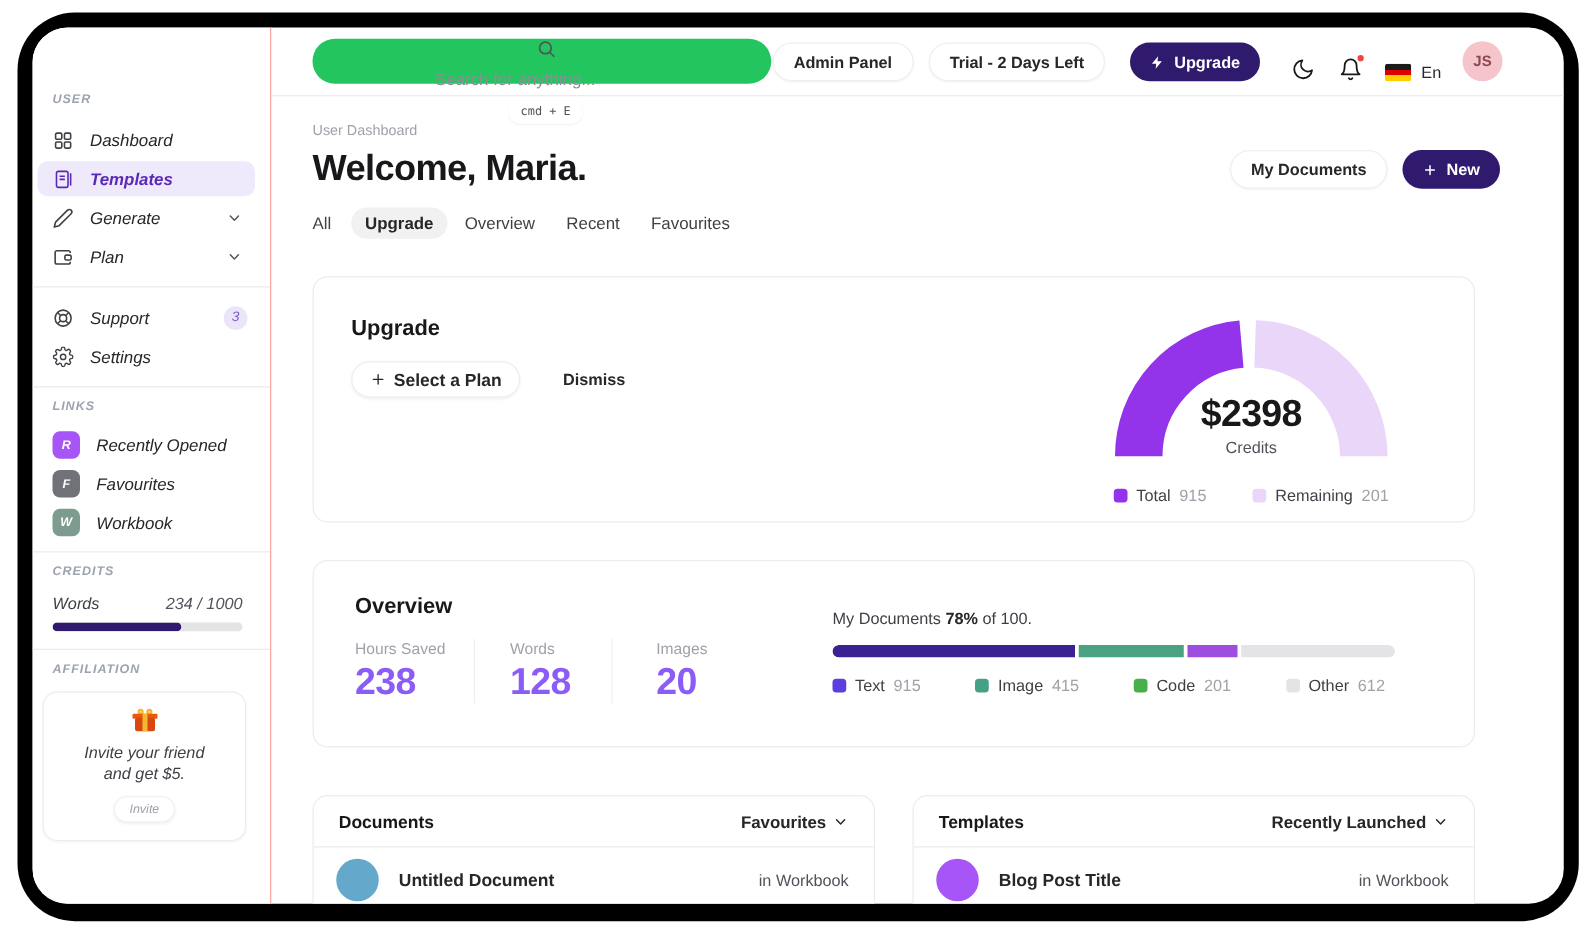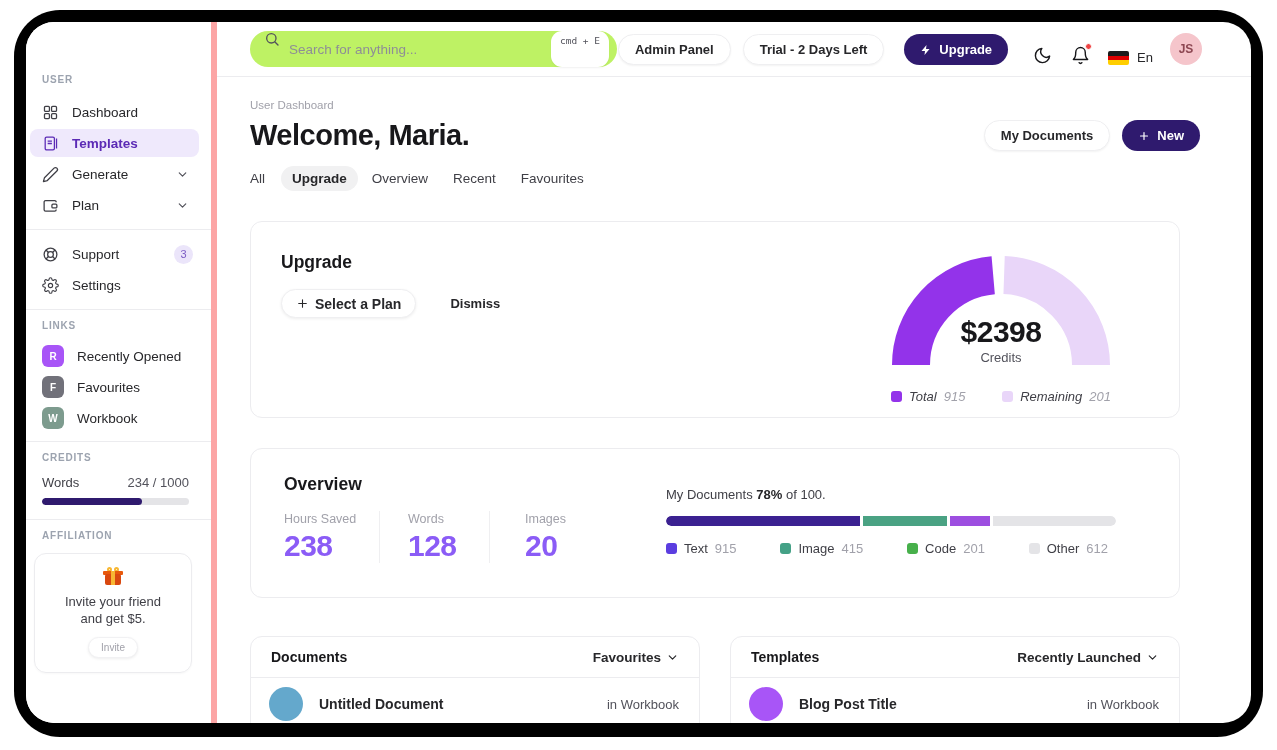--- a/index.html
+++ b/index.html
@@ -1,21 +1,21 @@
 <!DOCTYPE html>
 <html><head>
 <meta charset="utf-8">
 <style>
   * { margin:0; padding:0; box-sizing:border-box; }
   html,body { width:1277px; height:750px; background:#fff; font-family:"Liberation Sans","DejaVu Sans",sans-serif; }
   .device { position:absolute; left:14px; top:10px; width:1249px; height:727px; background:#000; border-radius:46px; }
   .app { position:absolute; left:12px; top:12px; right:12px; bottom:14px; background:#fff; border-radius:28px; overflow:hidden; }
 
   
-  .sidebar { position:absolute; left:0; top:0; bottom:0; width:191px; background:#fff; border-right:6px solid #fca5a5; }
+  .sidebar { position:absolute; left:0; top:0; bottom:0; width:191px; background:#fff; border-right:1px solid #fca5a5;font-style:italic; }
   .sec-label { font-size:10px; letter-spacing:.08em; font-weight:700; color:#9ca3af; padding-left:16px; }
   .nav { padding:0 12px 0 4px; }
   .nav-item { display:flex; align-items:center; height:28px; margin-bottom:3px; border-radius:8px; padding-left:12px; gap:13px; font-size:13.5px; color:#27272a; cursor:pointer; }
   .nav-item svg { flex:0 0 auto; }
   .nav-item.active { background:#efe9fc; color:#5b2ab5; font-weight:600; }
   .nav-item .chev { margin-left:auto; margin-right:10px; color:#52525b; }
   .badge { margin-left:auto; margin-right:6px; width:19px; height:19px; border-radius:50%; background:#ebe5fa; color:#7c5cc4; font-size:11px; display:flex; align-items:center; justify-content:center; }
   .sb-div { height:1px; background:#ececef; margin:10px 0; }
   .link-item { display:flex; align-items:center; gap:13px; padding-left:16px; height:26px; margin-bottom:5px; font-size:13.5px; color:#27272a; cursor:pointer; }
   .link-sq { width:22px; height:22px; border-radius:6px; color:#fff; font-size:10px; font-weight:700; display:flex; align-items:center; justify-content:center; }
@@ -29,21 +29,21 @@
   .gift .lid { position:absolute; left:0; top:3px; width:20px; height:4px; background:#e8590c; border-radius:1px; }
   .gift .ribbon { position:absolute; left:8px; top:3px; width:4px; height:14px; background:#f7b733; }
   .gift .bow { position:absolute; left:4px; top:-1px; width:5px; height:5px; border:2px solid #f7b733; border-radius:50%; background:transparent; }
   .gift .bow.r { left:11px; }
   .aff-text { font-size:13px; color:#3f3f46; line-height:17px; }
   .invite-btn { display:inline-block; margin-top:10px; font-size:10px; color:#a1a1aa; background:#fff; border:1px solid #f1f1f3; border-radius:12px; padding:4px 12px; box-shadow:0 1px 3px rgba(0,0,0,.07); cursor:pointer; }
 
   
   .main { position:absolute; left:191px; right:0; top:0; bottom:0; }
   .topbar { height:55px; display:flex; align-items:center; padding:0 49px 0 33px; border-bottom:1px solid #ececef; }
-  .search { width:367px; height:36px; background:#bef264; border-radius:18px; display:flex; padding:0 8px 0 14px; gap:9px; }
+  .search { width:367px; height:36px; background:#22c55e; border-radius:18px; display:flex; align-items:center; padding:0 8px 0 14px; gap:9px;flex-direction:column; }
   .search input { flex:1; border:none; outline:none; background:transparent; font-size:13.5px; color:#3f3f46; font-family:inherit; }
   .search input::placeholder { color:#8e8e96; }
   .kbd { background:#fff; border-radius:11px; padding:4px 9px; font-family:"DejaVu Sans Mono",monospace; font-size:9.5px; color:#52525b; box-shadow:0 1px 2px rgba(0,0,0,.06); white-space:nowrap; }
   .tb-right { margin-left:auto; display:flex; align-items:flex-end; }
   .pill { height:31px; display:inline-flex; align-items:center; padding:0 16px; border-radius:16px; background:#fff; border:1px solid #efeff1; box-shadow:0 1px 2px rgba(0,0,0,.05); font-size:13px; font-weight:600; color:#27272a; cursor:pointer; white-space:nowrap; }
   .pill + .pill { margin-left:12px; }
   .btn-dark { height:31px; display:inline-flex; align-items:center; gap:7px; padding:0 16px; border-radius:16px; background:#2f1a6e; color:#fff; font-size:13px; font-weight:600; cursor:pointer; white-space:nowrap; }
   .tb-icon { color:#27272a; cursor:pointer; display:flex; }
   .bell-wrap { position:relative; }
   .dot { position:absolute; right:-2px; top:-3px; width:7px; height:7px; border-radius:50%; background:#ef4444; border:1.5px solid #fff; }
@@ -70,21 +70,21 @@
   .card-title { font-size:17.5px; font-weight:700; color:#18181b; }
   .upgrade-body { margin-top:13px; width:358px; font-size:13px; line-height:17px; color:#52525b; }
   .upgrade-body b { color:#27272a; }
   .upgrade-actions { margin-top:16px; display:flex; align-items:center; }
   .select-plan { display:inline-flex; align-items:center; gap:6px; height:29px; padding:0 14px; border-radius:15px; background:#fff; border:1px solid #efeff1; box-shadow:0 1px 3px rgba(0,0,0,.07); font-size:14px; font-weight:600; color:#27272a; cursor:pointer; }
   .dismiss { margin-left:34px; font-size:13px; font-weight:600; color:#27272a; cursor:pointer; }
   .gauge-wrap { position:absolute; right:68px; top:33px; width:220px; }
   .gauge-center { position:absolute; left:0; top:60px; width:220px; text-align:center; }
   .gauge-value { font-size:30px; font-weight:800; color:#18181b; letter-spacing:-.5px; }
   .gauge-caption { font-size:13px; color:#52525b; margin-top:1px; }
-  .legend-row { display:flex; justify-content:space-between; margin-top:4px;font-style:italic; }
+  .legend-row { display:flex; justify-content:space-between; margin-top:4px; }
   .legend-item { display:flex; align-items:center; gap:7px; font-size:13px; color:#3f3f46; }
   .sw { width:11px; height:11px; border-radius:3px; flex:0 0 auto; }
   .legend-item .num { color:#a1a1aa; }
 
   
   .overview-card { margin-top:30px; height:150px; position:relative; padding:25px 0 0 33px; }
   .stats { display:flex; align-items:flex-end; margin-top:16px; }
   .stat .s-label { font-size:12.5px; color:#a1a1aa; }
   .stat .s-value { font-size:30px; font-weight:800; color:#8b5cf6; margin-top:3px; letter-spacing:-.5px; }
   .vdiv { width:1px; height:52px; background:#efeff1; }

